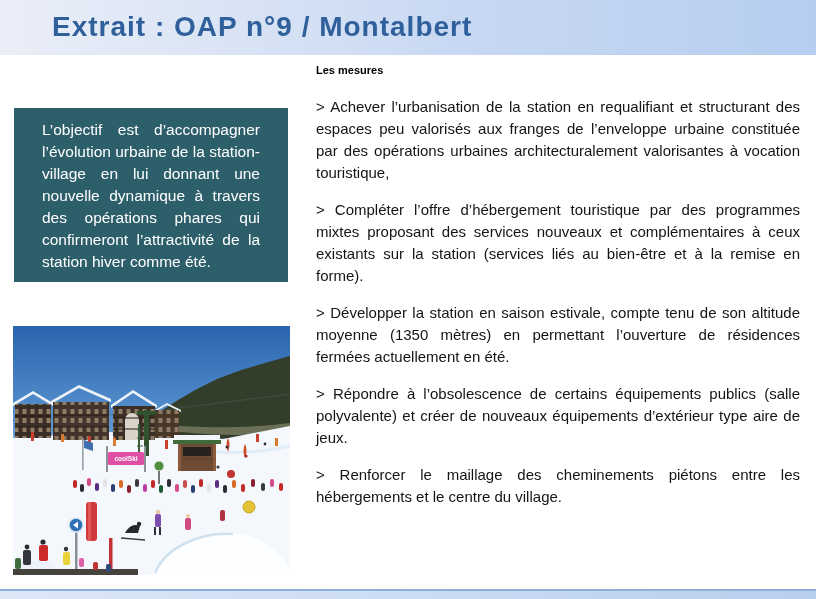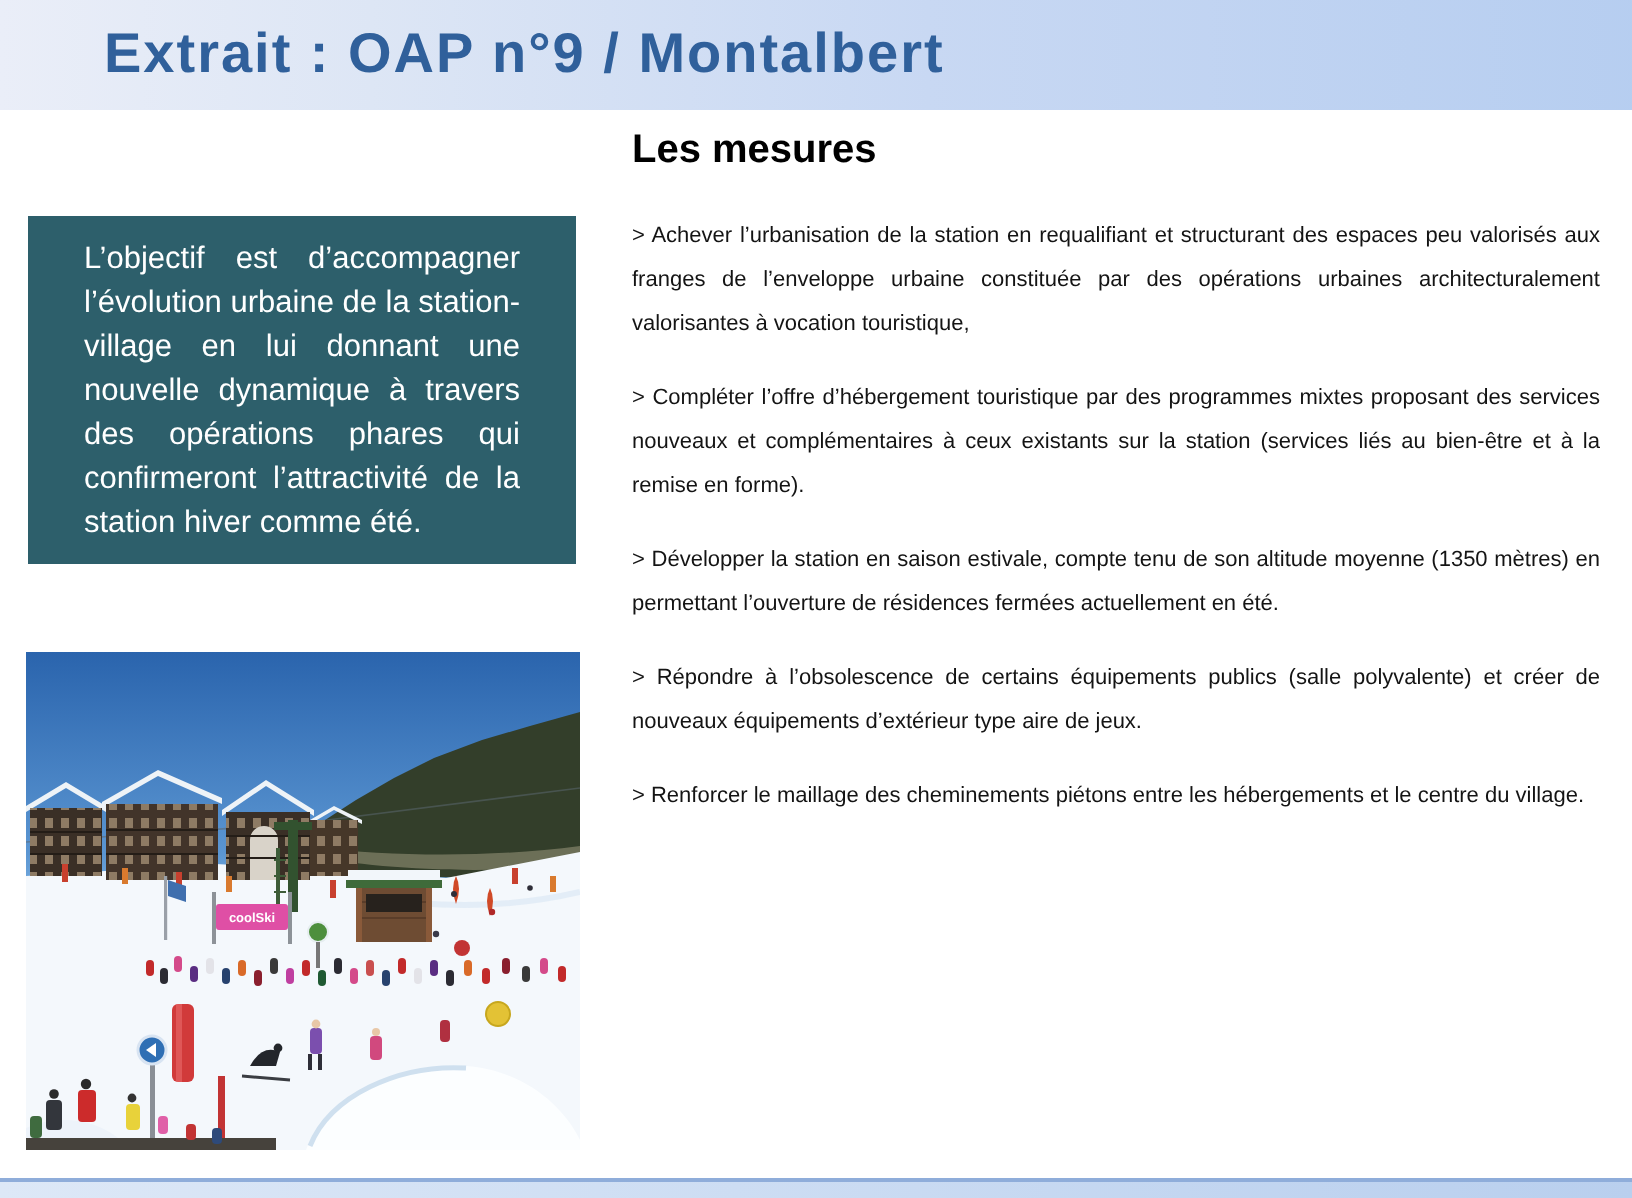--- a/index.html
+++ b/index.html
@@ -26,23 +26,23 @@
     position:absolute; left:14px; top:108px; width:274px; height:174px;
     box-sizing:border-box; background:#2d5f6b; color:#ffffff;
     padding:11px 28px; font-size:15.5px; line-height:22px;
     text-align:justify; overflow:hidden;
   }
 
   
   .measures {
     position:absolute; left:316px; top:64px; width:484px; color:#141414;
   }
-  .measures h2 { font-size:20px; font-weight:bold; color:#000; margin:0 0 20px 0; }
+  .measures h2 { font-size:11px; font-weight:bold; color:#000; margin:0 0 20px 0; }
   .measures p {
-    font-size:11px; line-height:22px; text-align:justify;
+    font-size:15px; line-height:22px; text-align:justify;
     margin:0 0 15px 0;
   }
 
   
   .photo {
     position:absolute; left:13px; top:326px; width:277px; height:249px;
     overflow:hidden;
   }
   .photo svg { display:block; width:100%; height:100%; }
 

